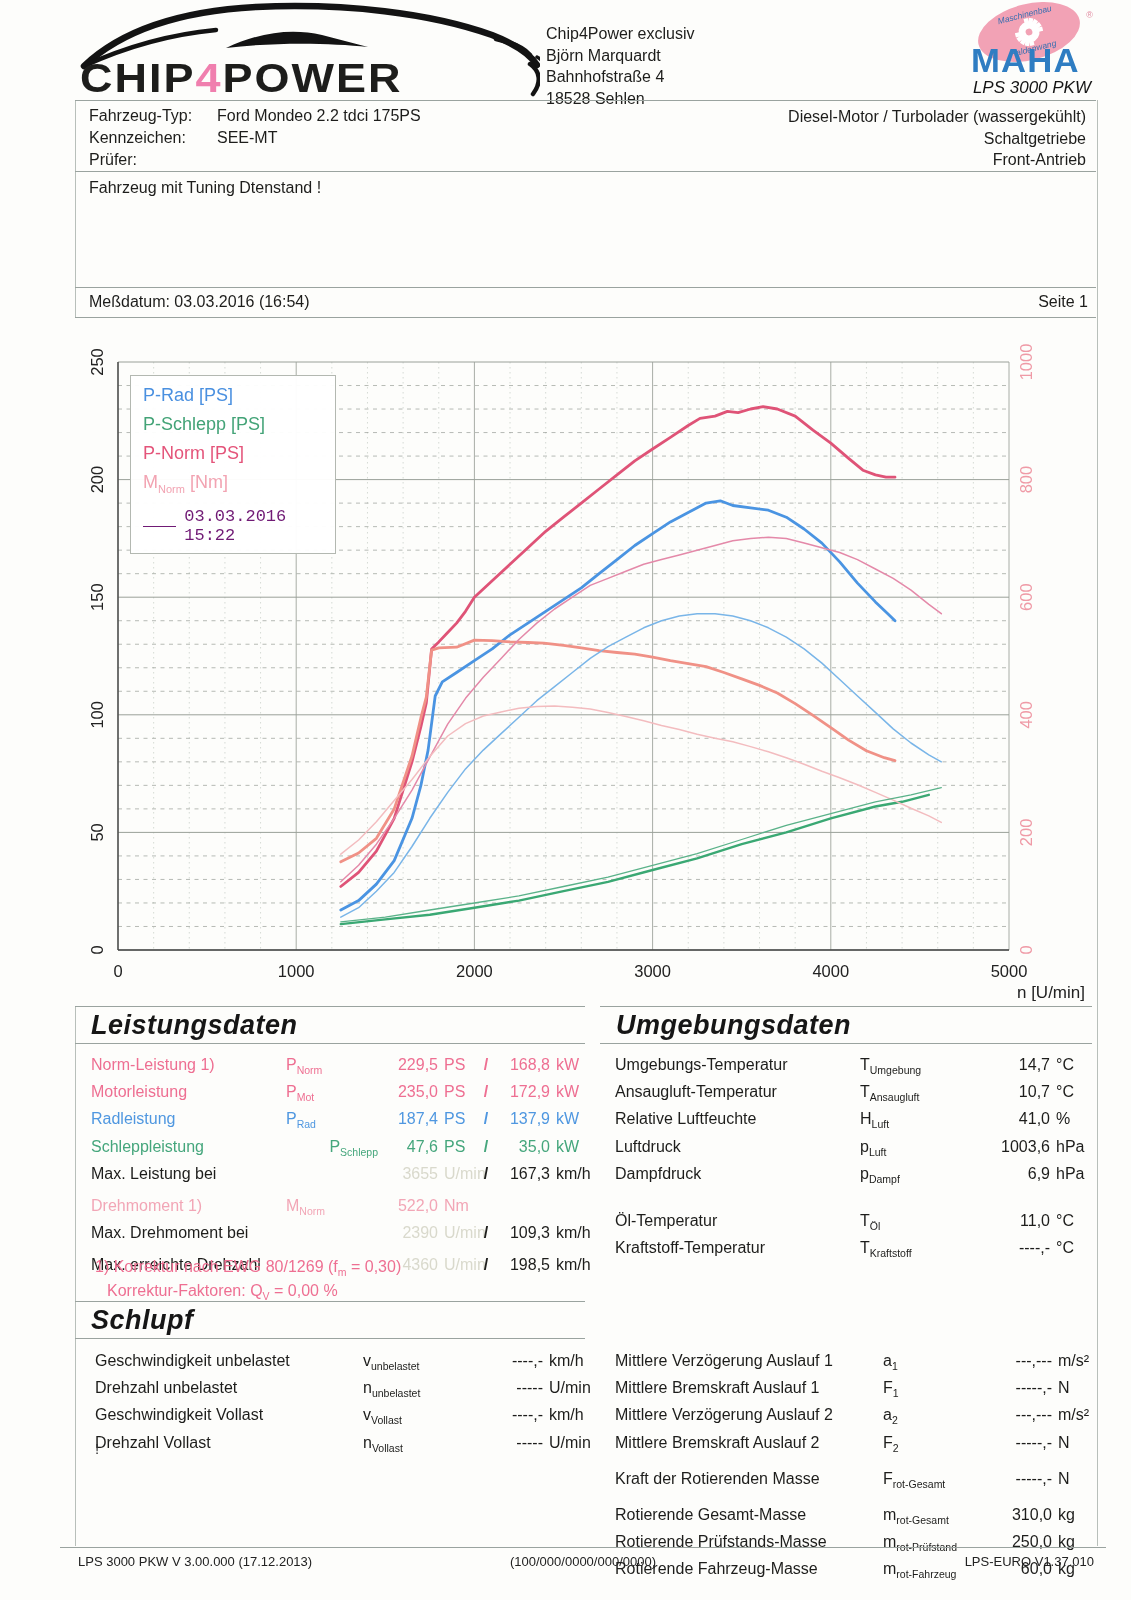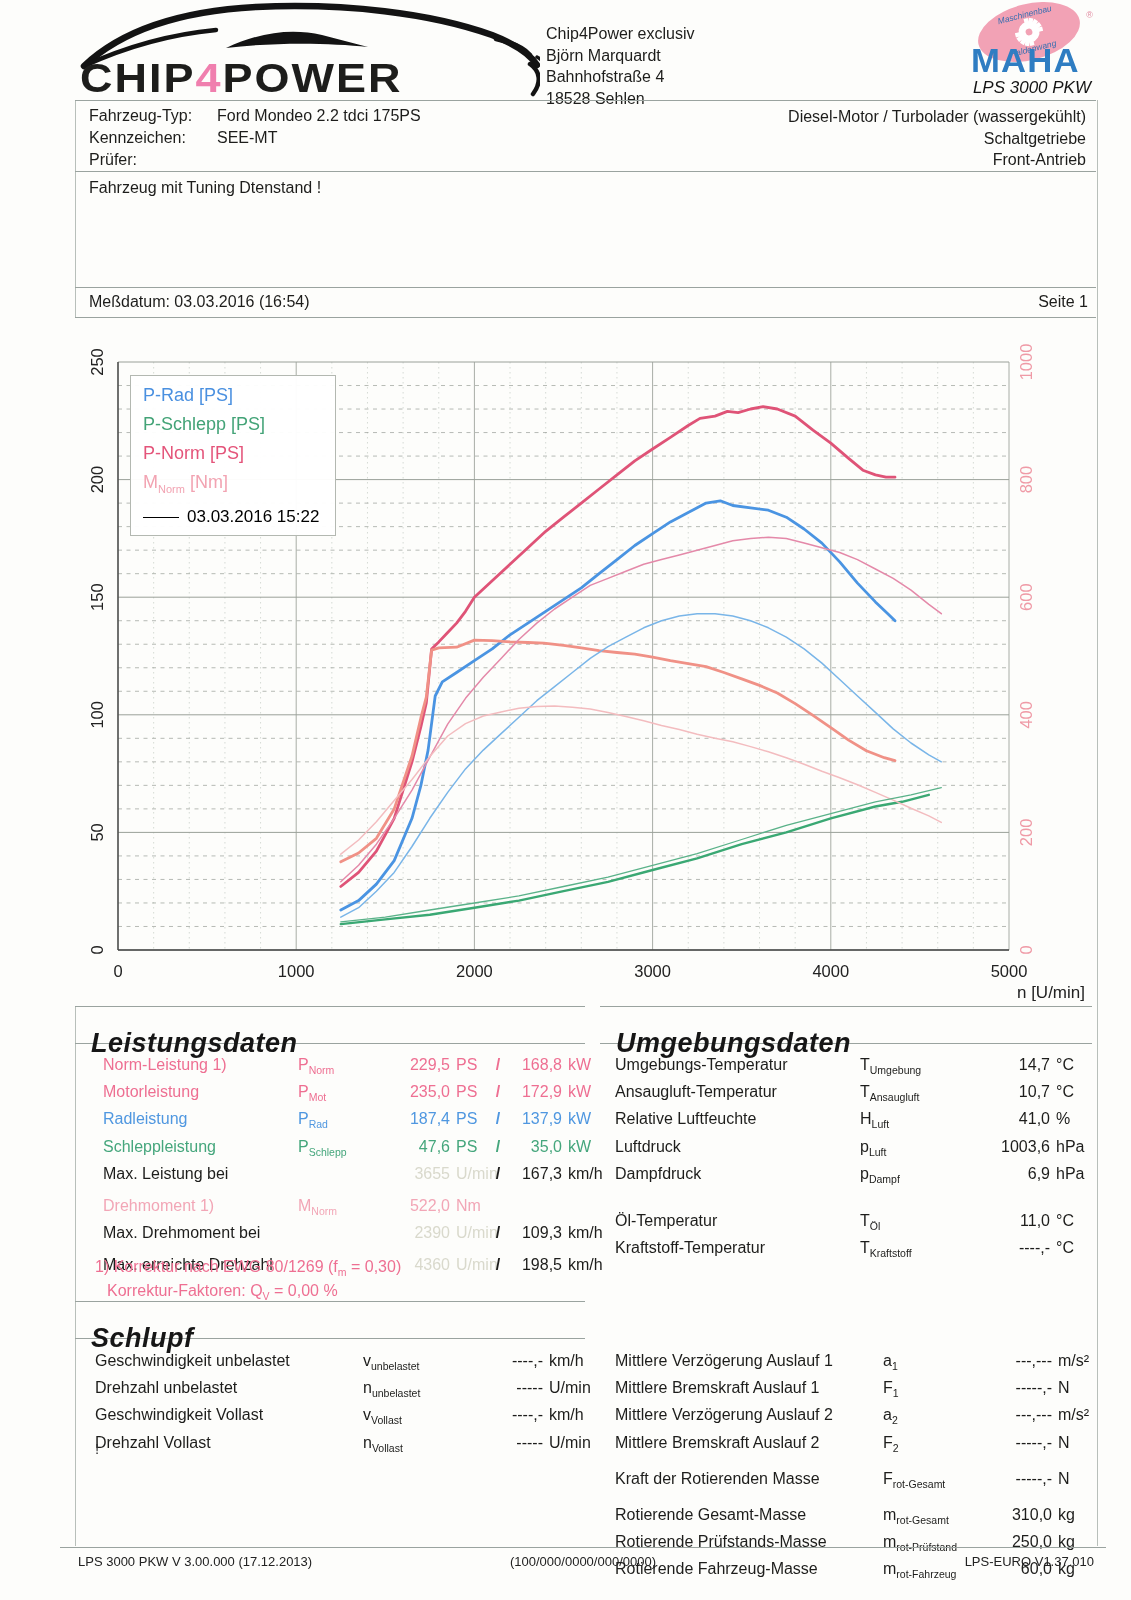--- a/index.html
+++ b/index.html
@@ -41,28 +41,28 @@
   
   .chart-wrap{position:absolute;left:75px;top:318px;width:1016px;height:688px;background:#fdfdfb;}
   .legend{position:absolute;left:55px;top:57px;width:192px;background:rgba(255,255,255,.96);
           border:1px solid #b3b8b1;padding:8px 0 8px 12px;}
   .legend-item{font-size:18px;line-height:22.5px;}
   .legend-item sub{font-size:11px;}
   .legend-run{display:flex;align-items:center;margin-top:7px;font-size:17px;}
   .legend-line{display:inline-block;width:36px;height:0;border-top:1.5px solid currentColor;margin-right:8px;}
   
   .sec-header{position:absolute;box-sizing:border-box;border-top:1.5px solid #9aa39f;border-bottom:1.5px solid #9aa39f;
-              height:38px;padding:21px 0 0 16px;font-size:27px;font-style:italic;font-weight:600;
+              height:38px;padding:3px 0 0 16px;font-size:27px;font-style:italic;font-weight:600;
               letter-spacing:.5px;color:#161616;}
   .rows{position:absolute;}
   .row{display:grid;font-size:16px;line-height:22px;align-items:baseline;}
   .row .sym sub,.row sub{font-size:10.5px;}
   .row .num{text-align:right;}
   .row .sl{text-align:center;font-weight:bold;}
-  .l-rows .row{grid-template-columns:195px 92px 60px 40px 16px 56px 42px;padding-left:28px;}
+  .l-rows .row{grid-template-columns:195px 92px 60px 40px 16px 56px 42px;padding-left:16px;}
   .u-rows .row{grid-template-columns:245px 115px 75px 42px;padding-left:15px;line-height:22px;}
   .s-rows .row{grid-template-columns:268px 122px 58px 44px;padding-left:20px;line-height:21px;}
   .r-rows .row{grid-template-columns:268px 100px 69px 42px;padding-left:15px;line-height:21px;}
   .u1pad{padding-left:6px;}
   .footnote{position:absolute;font-size:16px;color:#ee6f92;}
   .footnote sub{font-size:10.5px;}
   .stray{position:absolute;font-size:15px;color:#333;}
   
   .footer{position:absolute;left:60px;top:1547px;width:1046px;border-top:1.5px solid #9aa39f;height:30px;font-size:13px;color:#222;}
   .footer .f-left{position:absolute;left:18px;top:6px;}
@@ -243,21 +243,21 @@
       <div>
 
           <div class="legend-item"><span style="color: rgb(74, 144, 224);">P-Rad [PS]</span><sub style="color: rgb(74, 144, 224);"></sub><span style="color: rgb(74, 144, 224);"></span></div>
 
           <div class="legend-item"><span style="color: rgb(67, 163, 119);">P-Schlepp [PS]</span><sub style="color: rgb(67, 163, 119);"></sub><span style="color: rgb(67, 163, 119);"></span></div>
 
           <div class="legend-item"><span style="color: rgb(228, 84, 122);">P-Norm [PS]</span><sub style="color: rgb(228, 84, 122);"></sub><span style="color: rgb(228, 84, 122);"></span></div>
 
           <div class="legend-item"><span style="color: rgb(242, 163, 178);">M</span><sub style="color: rgb(242, 163, 178);">Norm</sub><span style="color: rgb(242, 163, 178);"> [Nm]</span></div>
         </div>
-      <div class="legend-run" style="color: #000000;">
+      <div class="legend-run" style="color: #701a75; font-family: Liberation Mono, monospace;">
         <span class="legend-line"></span>
         <span>03.03.2016 15:22</span>
       </div>
     </div>
   </div>
 
   <div class="sec-header" style="left:75px;top:1006px;width:510px;">Leistungsdaten</div>
   <div class="rows l-rows" style="left:75px;top:1054px;width:520px;">
 
       <div class="row">
@@ -285,21 +285,21 @@
         <span class="sym" style="color: rgb(79, 151, 224);"><span>P</span><sub>Rad</sub></span>
         <span class="num" style="color: rgb(79, 151, 224);">187,4</span>
         <span class="u1pad" style="color: rgb(79, 151, 224);">PS</span>
         <span class="sl" style="color: rgb(79, 151, 224);">/</span>
         <span class="num" style="color: rgb(79, 151, 224);">137,9</span>
         <span class="u1pad" style="color: rgb(79, 151, 224);">kW</span>
       </div>
 
       <div class="row">
         <span class="lbl" style="color: rgb(69, 166, 124);">Schleppleistung</span>
-        <span class="sym" style="color: rgb(69, 166, 124);"><span>P</span><sub>Schlepp</sub></span>
+        <span class="sym" style="color: rgb(69, 166, 124); text-align: right;"><span>P</span><sub>Schlepp</sub></span>
         <span class="num" style="color: rgb(69, 166, 124);">47,6</span>
         <span class="u1pad" style="color: rgb(69, 166, 124);">PS</span>
         <span class="sl" style="color: rgb(69, 166, 124);">/</span>
         <span class="num" style="color: rgb(69, 166, 124);">35,0</span>
         <span class="u1pad" style="color: rgb(69, 166, 124);">kW</span>
       </div>
 
       <div class="row">
         <span class="lbl" style="color: rgb(29, 29, 27);">Max. Leistung bei</span>
         <span class="sym" style="color: rgb(29, 29, 27);"><span></span><sub></sub></span>

